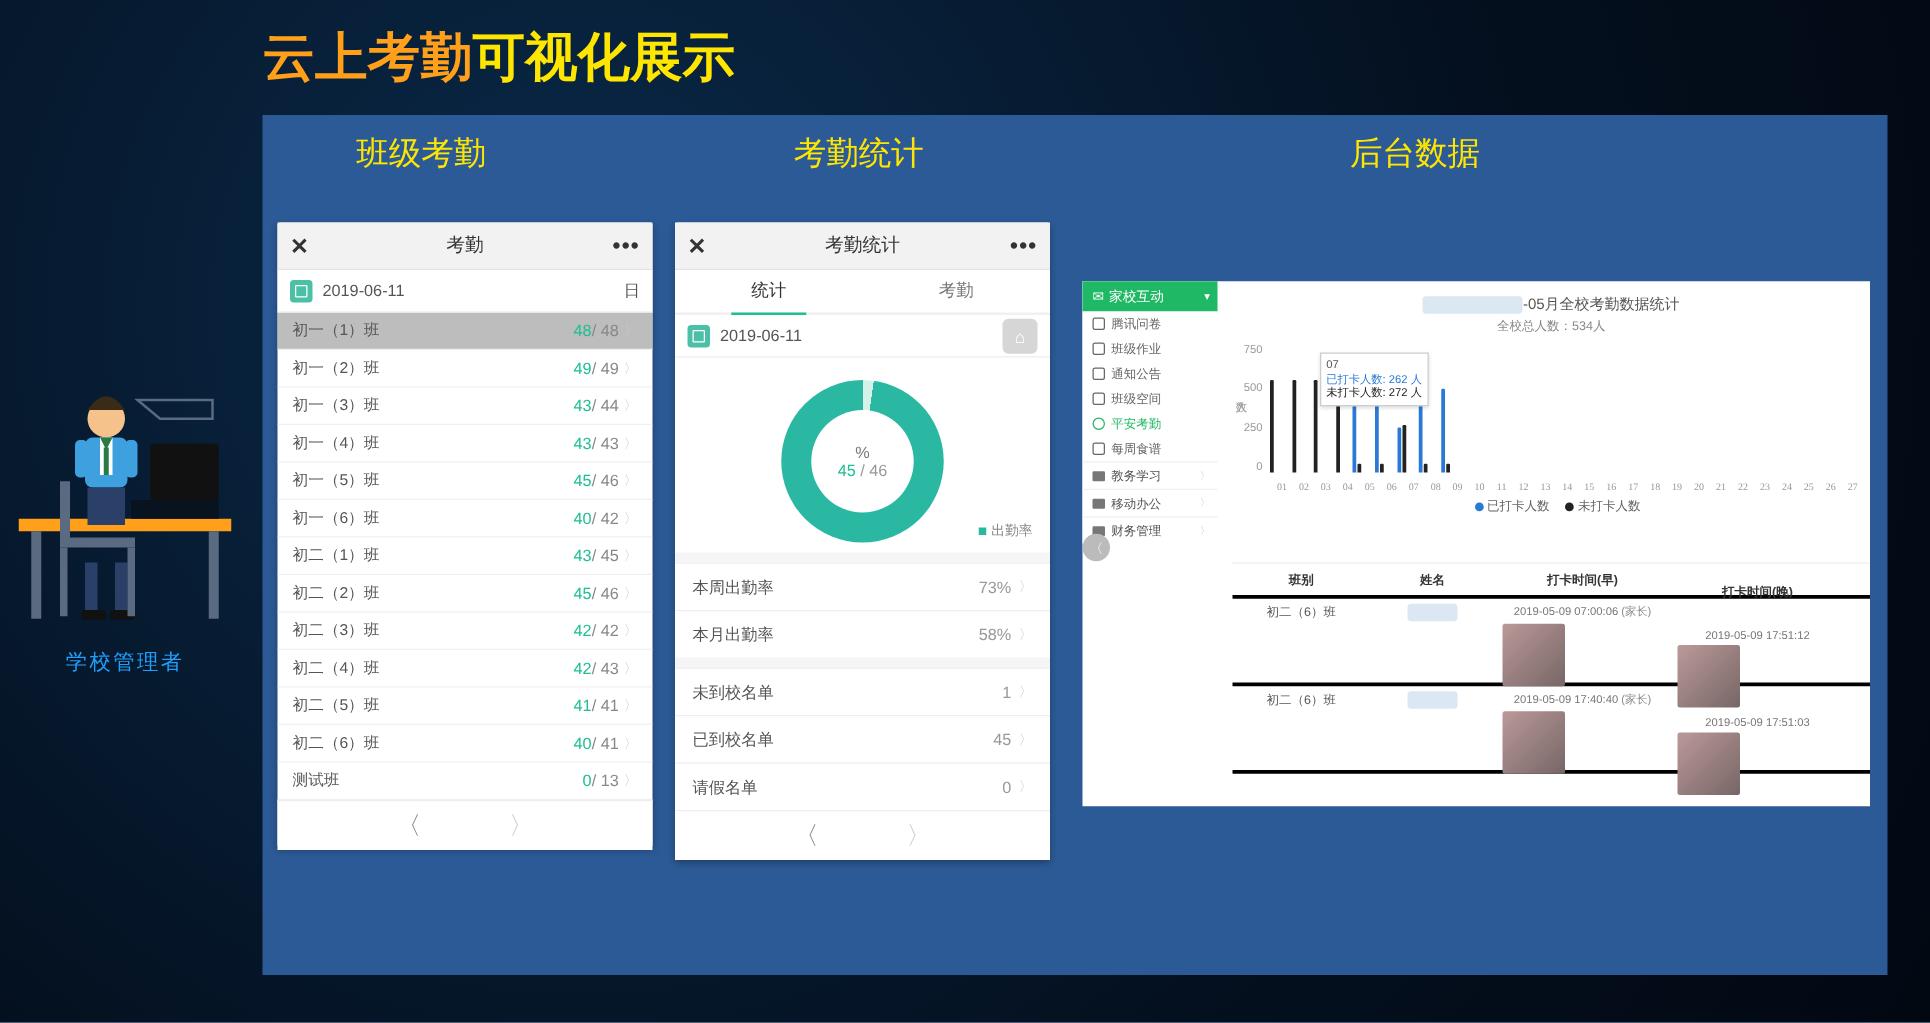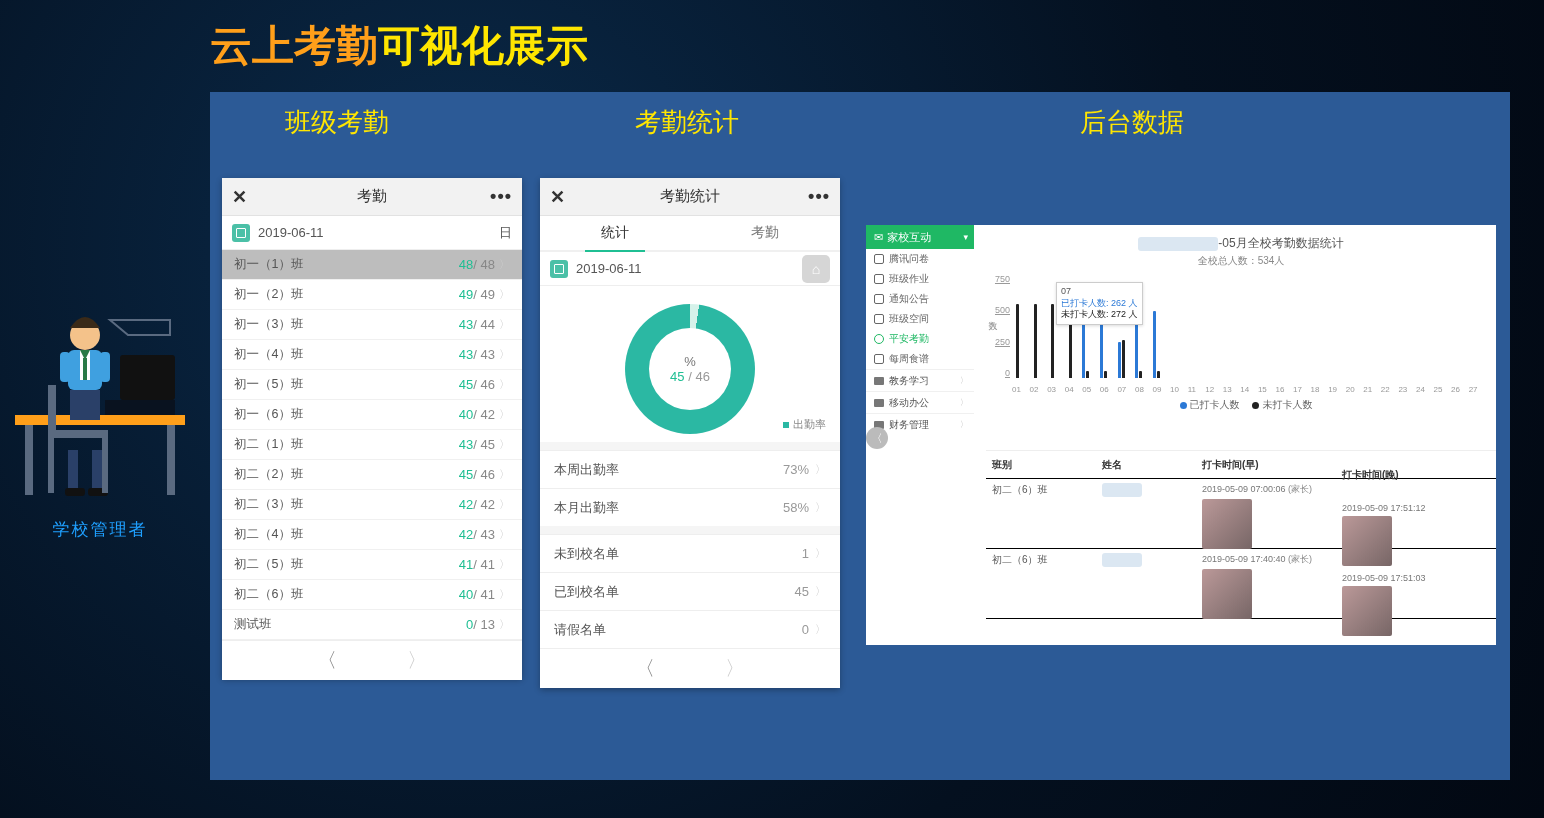--- a/index.html
+++ b/index.html
@@ -75,39 +75,39 @@
   .side-item.act .ic { border-radius: 50%; }
   .side-group { height: 22px; display: flex; align-items: center; padding: 0 8px; font-size: 10px; color: #555; gap: 5px; border-top: 1px solid #f0f0f0; position: relative; }
   .side-group .ic2 { width: 10px; height: 8px; background: #777; border-radius: 1px; }
   .side-group .chev { position: absolute; right: 6px; color: #bbb; font-size: 8px; }
   .side-back { position: absolute; left: 0; top: 202px; width: 22px; height: 22px; background: #bbb; border-radius: 50%; display: flex; align-items: center; justify-content: center; color: #fff; font-size: 11px; }
 
   .chart-area { position: absolute; left: 120px; top: 2px; right: 0; }
   .chart-title { font-size: 12px; color: #555; text-align: center; margin-top: 8px; }
   .chart-sub { font-size: 10px; color: #888; text-align: center; margin-top: 2px; }
   .chart-box { position: relative; height: 120px; margin: 6px 10px 0 26px; }
-  .y-axis { position: absolute; left: -22px; top: 0; bottom: 16px; display: flex; flex-direction: column; justify-content: space-between; font-size: 9px; color: #999; text-align: right; width: 20px; text-decoration: underline; }
+  .y-axis { position: absolute; left: -22px; top: 0; bottom: 16px; display: flex; flex-direction: column; justify-content: space-between; font-size: 9px; color: #999; text-align: right; width: 20px; }
   .y-label { position: absolute; left: -26px; top: 40px; font-size: 9px; color: #999; writing-mode: vertical-rl; }
   .bars { position: absolute; inset: 0 0 16px 0; display: flex; align-items: flex-end; gap: 1px; }
   .day { flex: 1; display: flex; gap: 1px; align-items: flex-end; height: 100%; }
   .bar { width: 3px; border-radius: 1px 1px 0 0; }
   .bar.b { background: #2b79d6; }
   .bar.k { background: #222; }
   .x-axis { position: absolute; left: 0; right: 0; bottom: 0; display: flex; font-size: 8px; color: #999; }
-  .x-axis span { flex: 1; text-align: left; }
+  .x-axis span { flex: 1; text-align: right; font-family: Liberation Serif, serif; }
   .tooltip { position: absolute; left: 44px; top: 8px; background: #fff; border: 1px solid #ccc; font-size: 9px; padding: 3px 4px; color: #555; line-height: 1.3; box-shadow: 0 1px 3px rgba(0,0,0,.15); z-index: 2; }
   .tooltip .b { color: #2b79d6; }
   .tooltip .kk { color: #222; }
   .chart-legend { text-align: center; font-size: 10px; color: #666; margin-top: 4px; }
   .chart-legend .d { display: inline-block; width: 7px; height: 7px; border-radius: 50%; margin: 0 3px 0 10px; vertical-align: middle; }
   .chart-legend .d.b { background: #2b79d6; }
   .chart-legend .d.k { background: #222; }
 
   .table { position: absolute; left: 120px; top: 225px; right: 0; font-size: 10px; color: #555; border-top: 1px solid #eee; }
-  .tr { display: flex; border-bottom: 1px solid #000000; }
+  .tr { display: flex; border-bottom: 3px solid #000000; text-align: center; }
   .tr.head { font-weight: bold; color: #333; height: 28px; align-items: center; }
   .tr.body { height: 70px; align-items: flex-start; padding-top: 4px; }
   .td { padding: 0 6px; }
   .td.c1 { width: 110px; }
   .td.c2 { width: 100px; }
   .td.c3 { width: 140px; }
   .td.c4 { width: 140px; margin-top: 20px; }
   .blur { display: inline-block; width: 40px; height: 14px; background: #dbe7f2; border-radius: 3px; }
   .photo { width: 50px; height: 50px; background: linear-gradient(135deg,#b99,#766); border-radius: 2px; margin-top: 3px; filter: blur(0.5px); }
   .time { font-size: 9px; color: #777; }

